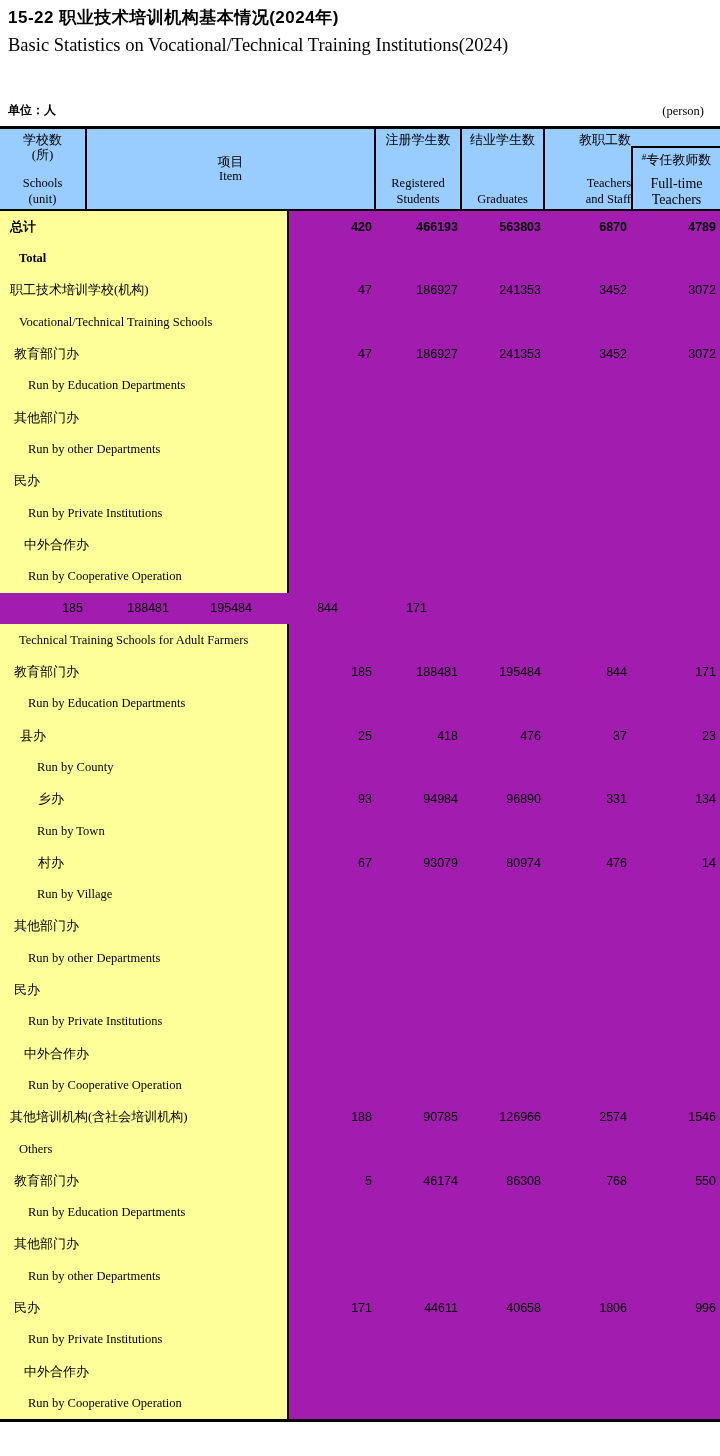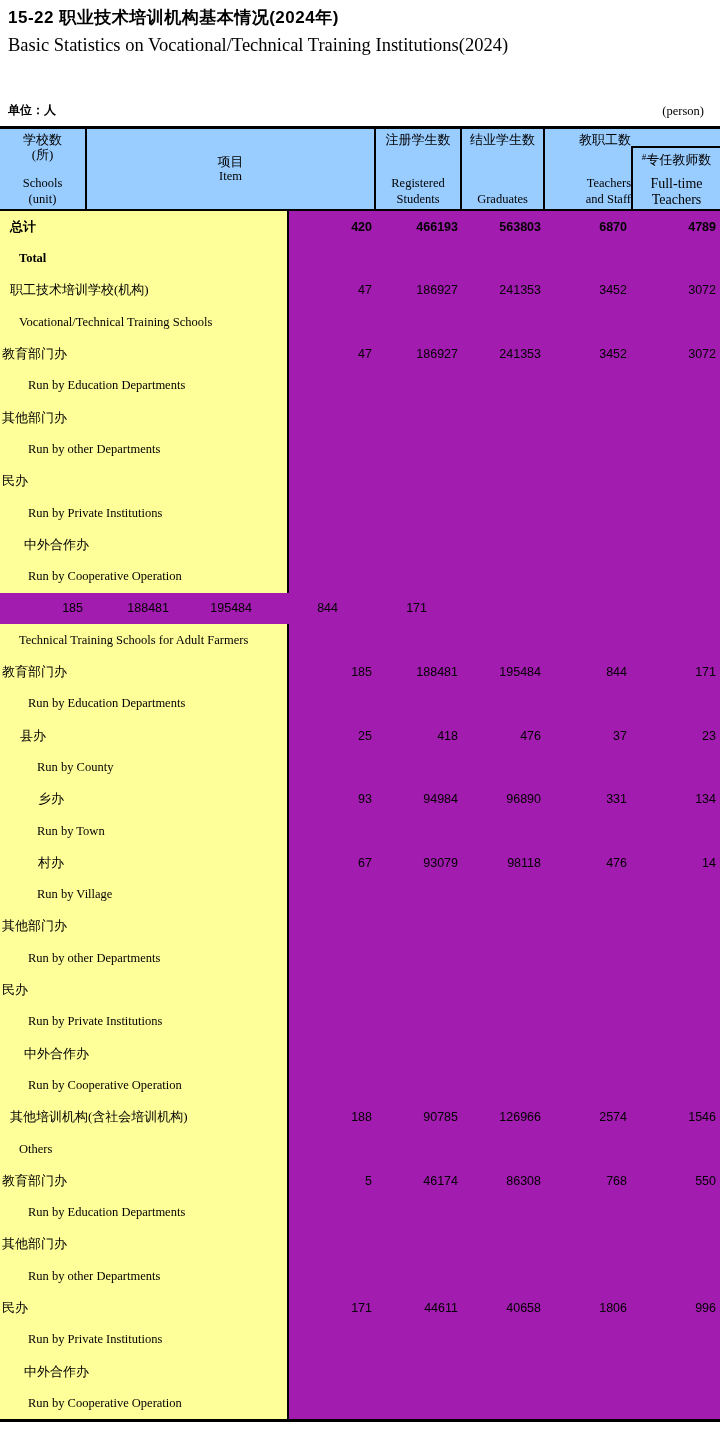--- a/index.html
+++ b/index.html
@@ -66,21 +66,21 @@
   }
   .item-cell.en-line { font-size:12.5px; }
   .val-cell {
     box-sizing:border-box; display:flex; align-items:center; justify-content:flex-end;
     padding-right:4px; font-family:"Liberation Sans","DejaVu Sans",sans-serif;
     font-size:12.5px;
   }
   .v1 { width:87px; } .v2 { width:86px; } .v3 { width:83px; } .v4 { width:86px; } .v5 { width:89px; }
   .bold { font-weight:bold; }
   
-  .z0 { padding-left:10px; } .z1 { padding-left:2px; } .z2 { padding-left:20px; }
+  .z0 { padding-left:10px; } .z1 { padding-left:14px; } .z2 { padding-left:20px; }
   .z3 { padding-left:24px; } .z4 { padding-left:38px; }
   .e0 { padding-left:19px; } .e1 { padding-left:28px; } .e2 { padding-left:37px; }
 </style>
 </head>
 <body>
 
 <div class="page">
 
   <div class="title">15-22 职业技术培训机构基本情况(2024年)</div>
   <div class="subtitle">Basic Statistics on Vocational/Technical Training Institutions(2024)</div>
@@ -293,21 +293,21 @@
           <div class="val-cell v1"></div>
           <div class="val-cell v2"></div>
           <div class="val-cell v3"></div>
           <div class="val-cell v4"></div>
           <div class="val-cell v5"></div>
         </div>
         <div class="tline">
           <div class="item-cell z4">村办</div>
           <div class="val-cell v1">67</div>
           <div class="val-cell v2">93079</div>
-          <div class="val-cell v3">98118</div>
+          <div class="val-cell v3">80974</div>
           <div class="val-cell v4">476</div>
           <div class="val-cell v5">14</div>
         </div>
         <div class="tline">
           <div class="item-cell en-line e2">Run by Village</div>
           <div class="val-cell v1"></div>
           <div class="val-cell v2"></div>
           <div class="val-cell v3"></div>
           <div class="val-cell v4"></div>
           <div class="val-cell v5"></div>

